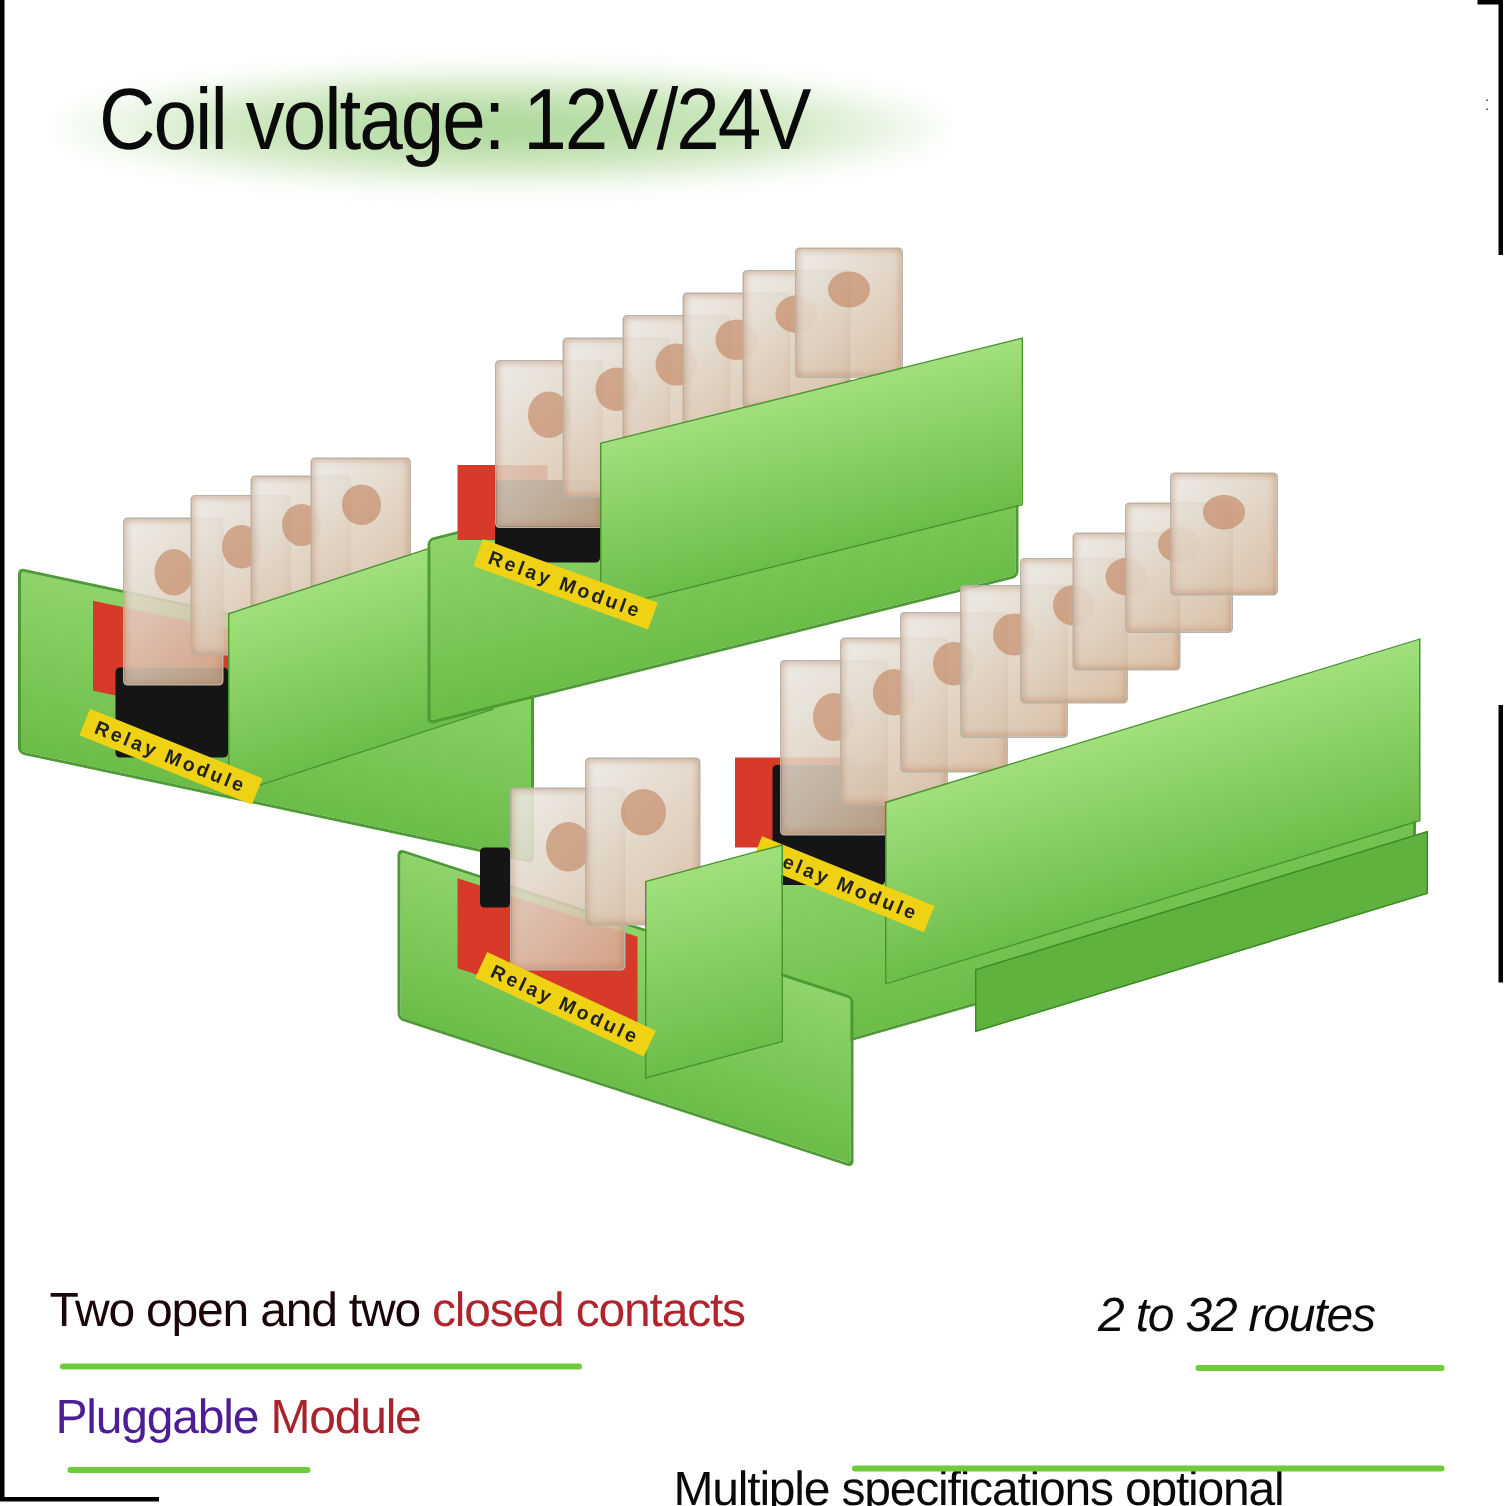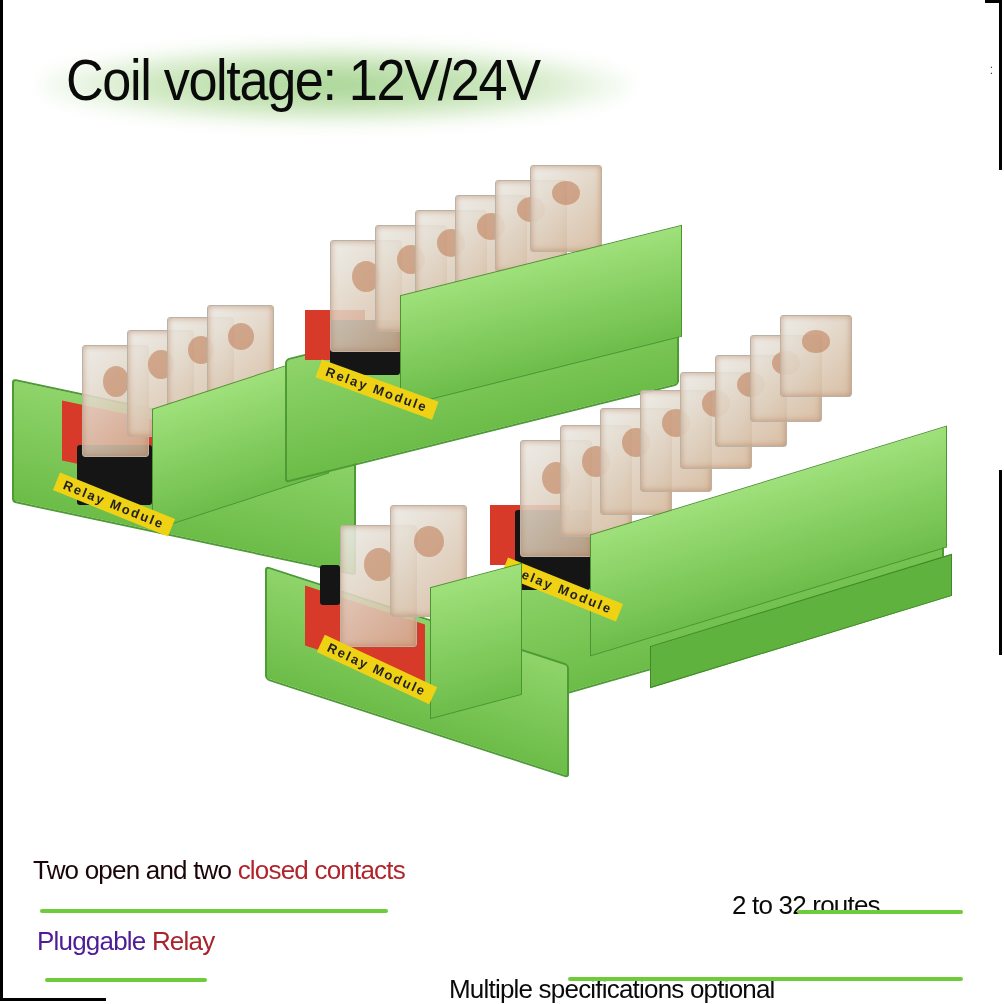--- a/index.html
+++ b/index.html
@@ -20,21 +20,21 @@
   .module { position:absolute; }
   .base { position:absolute; background:linear-gradient(#8fd46a,#6cbc48); border:2px solid #4e9a34; border-radius:4px; }
   .pcb { position:absolute; background:#d83a2a; }
   .socket { position:absolute; background:#151515; border-radius:3px; }
   .relay { position:absolute; background:linear-gradient(135deg, rgba(235,235,230,0.9), rgba(210,180,150,0.85)); border:1px solid #b9b2a6; border-radius:3px; box-shadow:inset 0 0 6px rgba(180,110,70,.6); }
   .relay::after { content:""; position:absolute; left:30%; top:18%; width:40%; height:28%; border-radius:50%; background:rgba(190,120,80,.55); }
   .terminal { position:absolute; background:linear-gradient(#9fe07a,#6dbd4a); border:1px solid #4a9530; }
   .plate { position:absolute; background:#f0d215; color:#222; font-size:13px; font-weight:bold; letter-spacing:2px; padding:2px 8px; white-space:nowrap; }
   .rail { position:absolute; background:#5fb23e; border:1px solid #3f8a26; }
 
-  .feature { position:absolute; font-size:26px; white-space:nowrap; letter-spacing:-0.8px; }
+  .feature { position:absolute; font-size:32px; white-space:nowrap; letter-spacing:-0.8px; }
   .uline { position:absolute; height:4px; background:#6ecb3a; border-radius:2px; }
 </style>
 </head>
 <body>
 
 <div class="frame-left"></div>
 <div class="frame-bottom"></div>
 <div class="frame-right"></div>
 <div class="frame-right2"></div>
 <div class="frame-top"></div>
@@ -94,22 +94,22 @@
   <div class="relay" style="left:125px;top:10px;width:75px;height:110px;"></div>
   <div class="terminal" style="left:165px;top:80px;width:90px;height:130px;transform:skewY(-15deg);"></div>
   <div class="plate" style="left:50px;top:165px;transform:rotate(25deg);">Relay Module</div>
 </div>
 
 <div class="feature" style="left:33px;top:855px;">
   <span style="color:#1a0608">Two open and two </span><span style="color:#b0252c">closed contacts</span>
 </div>
 <div class="uline" style="left:40px;top:909px;width:348px;"></div>
 
-<div class="feature" style="left:732px;top:890px;color:#0a0a0a;">2 to 32 routes</div>
+<div class="feature" style="left:732px;top:858px;color:#0a0a0a;font-style:italic;">2 to 32 routes</div>
 <div class="uline" style="left:797px;top:910px;width:166px;"></div>
 
 <div class="feature" style="left:37px;top:926px;">
-  <span style="color:#4c1d95">Pluggable </span><span style="color:#a8232b">Relay</span>
+  <span style="color:#4c1d95">Pluggable </span><span style="color:#a8232b">Module</span>
 </div>
 <div class="uline" style="left:45px;top:978px;width:162px;"></div>
 
 <div class="feature" style="left:449px;top:926px;color:#0a0a0a;margin-top:48px;">Multiple specifications optional</div>
 <div class="uline" style="left:568px;top:977px;width:395px;"></div>
 
 </body></html>

